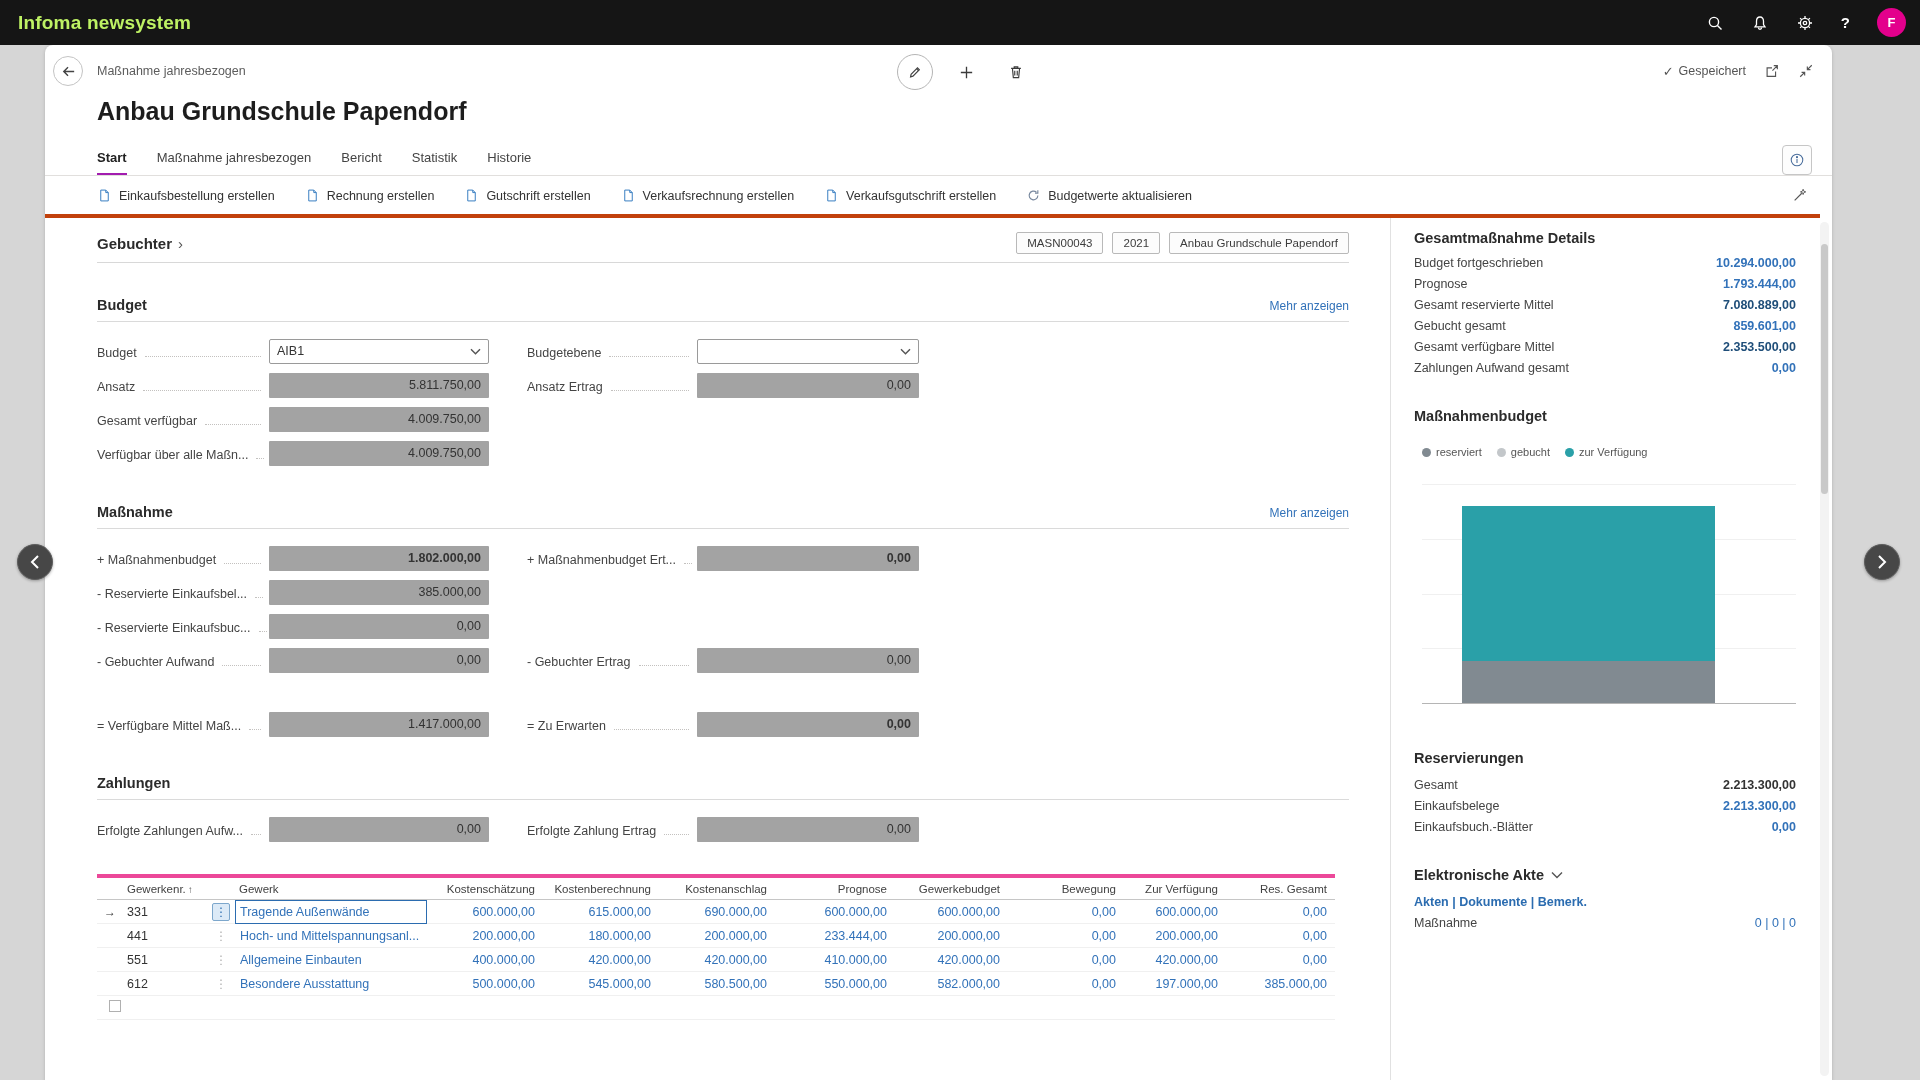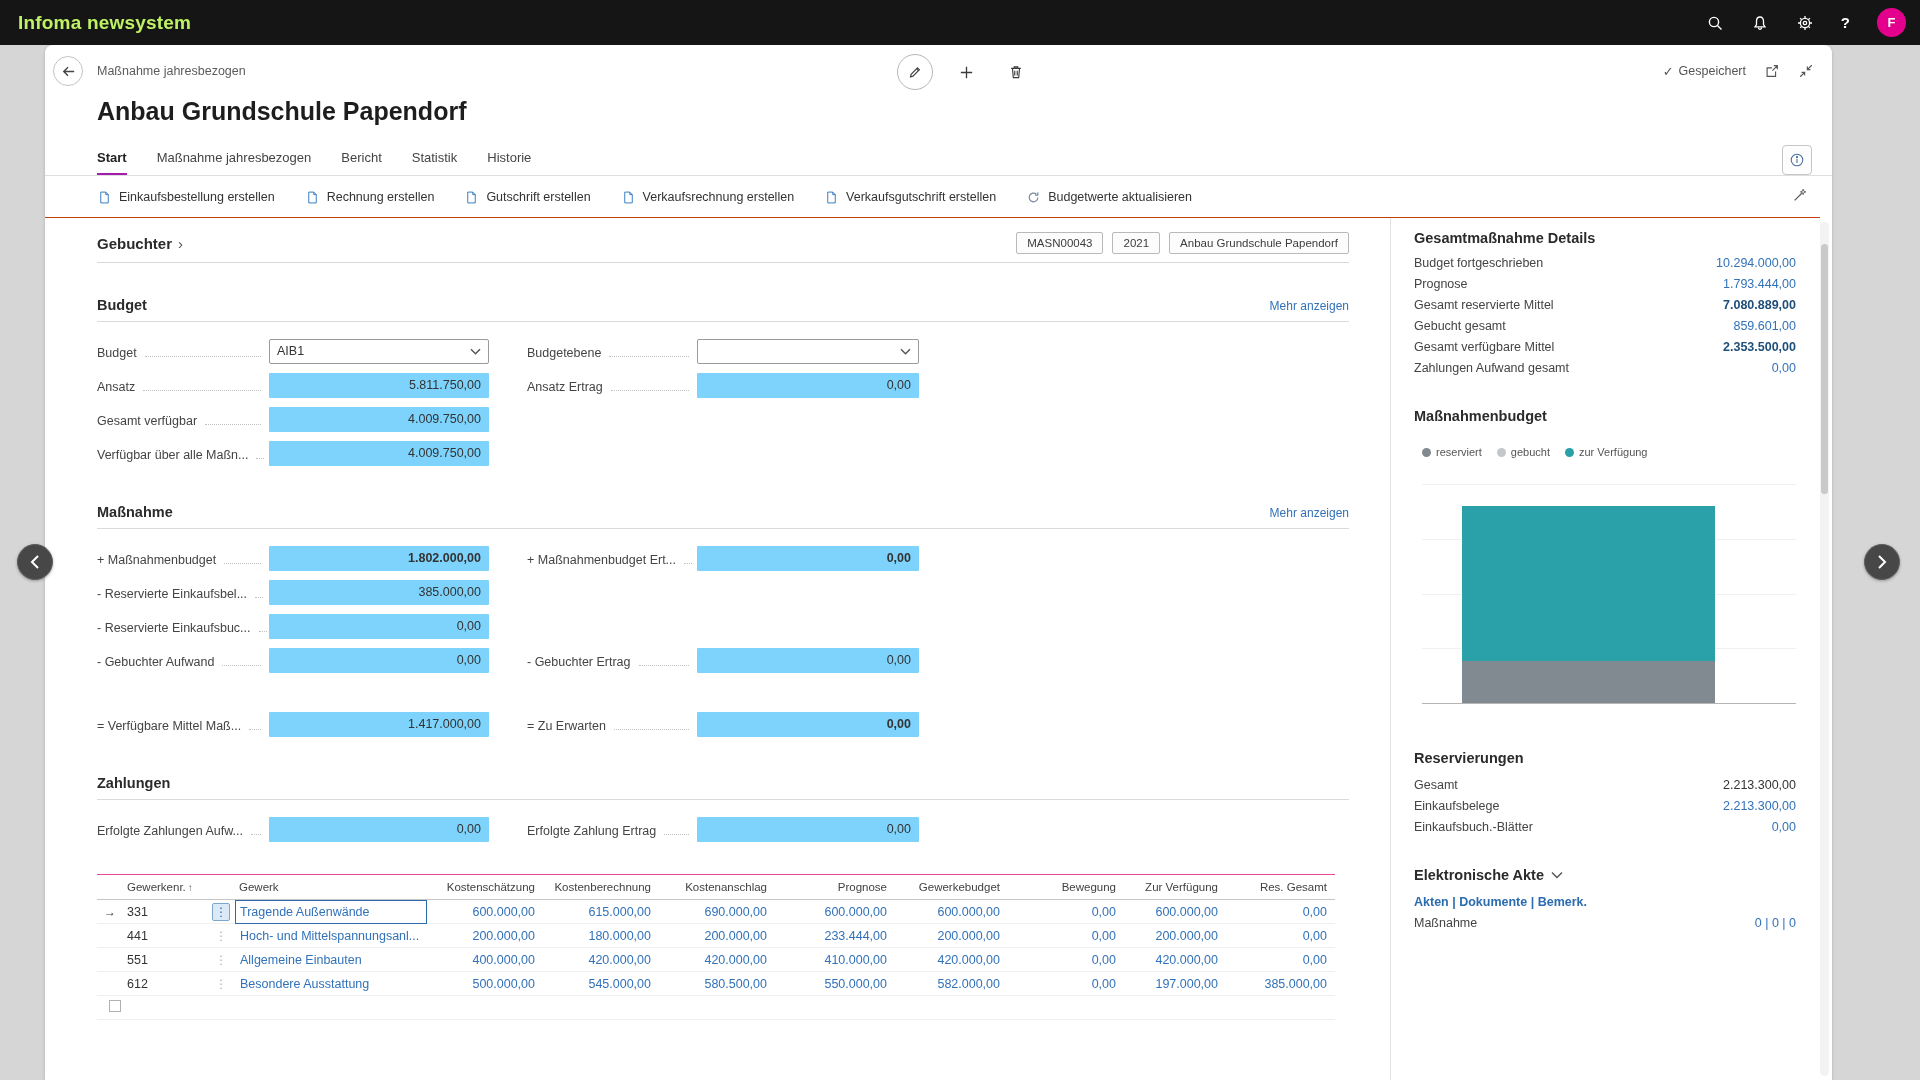--- a/index.html
+++ b/index.html
@@ -31,21 +31,21 @@
 
   .page-title { position:absolute; left:52px; top:52px; font-size:25px; font-weight:600; color:#1d1d1d; }
 
   
   .tabs-row { position:absolute; left:0; top:99px; right:0; height:32px; border-bottom:1px solid #e1dfdd; display:flex; align-items:stretch; gap:30px; padding-left:52px; }
   .tab { font-size:13px; color:#444; display:flex; align-items:center; cursor:pointer; border-bottom:2px solid transparent; padding-bottom:2px; }
   .tab.active { font-weight:bold; color:#222; border-bottom:2px solid #a21caf; }
   .info-btn { position:absolute; right:20px; top:100px; width:30px; height:30px; border:1px solid #c6c6c6; border-radius:4px; background:#fdfdfd; display:flex; align-items:center; justify-content:center; cursor:pointer; }
 
   
-  .action-bar { position:absolute; left:0; top:132px; right:12px; height:41px; border-bottom:1px solid #c2410c; display:flex; align-items:center; gap:30px; padding-left:52px; }
+  .action-bar { position:absolute; left:0; top:132px; right:12px; height:41px; border-bottom:4px solid #c2410c; display:flex; align-items:center; gap:30px; padding-left:52px; }
   .action { display:flex; align-items:center; gap:7px; font-size:12.5px; color:#333; cursor:pointer; }
   .personalize { position:absolute; right:24px; top:142px; cursor:pointer; }
 
   
   .content { position:absolute; left:0; top:173px; right:0; bottom:0; }
   .main { position:absolute; left:52px; top:0; width:1252px; bottom:0; overflow:hidden; }
   .vdiv { position:absolute; left:1345px; top:0; bottom:0; width:1px; background:#e1e1e1; }
   .factbox { position:absolute; left:1369px; width:382px; top:0; bottom:0; overflow:hidden; }
   .card-scrollbar { position:absolute; right:3px; top:4px; bottom:4px; width:9px; background:#f3f3f3; border-radius:5px; cursor:pointer; }
   .card-scrollbar .thumb { position:absolute; left:1px; right:1px; top:22px; height:250px; background:#c9c9c9; border-radius:4px; }
@@ -63,55 +63,55 @@
   .section-title { font-size:14.5px; font-weight:bold; color:#2b2b2b; }
   .more-link { margin-left:auto; font-size:12px; color:#3272b9; cursor:pointer; }
   .section-rule { border:0; border-top:1px solid #dadada; margin-top:8px; }
   .frows { margin-top:12px; }
   .frow { display:grid; grid-template-columns:172px 220px 38px 170px 222px; height:34px; align-items:center; }
   .frow.offset { margin-top:30px; }
   .flabel { display:flex; align-items:flex-end; font-size:12.5px; color:#444; padding-right:2px; height:17px; }
   .flabel .lbl { white-space:nowrap; }
   .flabel .dots { flex:1; border-bottom:1px dotted #c3c1bf; margin:0 6px 3px 8px; min-width:8px; }
   .fctl { height:25px; font-size:12.5px; display:flex; align-items:center; }
-  .fctl.ro { background:#7dd3fc; justify-content:flex-end; padding:0 8px; color:#333; cursor:default; border-radius:1px; }
+  .fctl.ro { background:#a3a3a3; justify-content:flex-end; padding:0 8px; color:#333; cursor:default; border-radius:1px; }
   .fctl.ro.bold { font-weight:bold; }
   .fctl.dd { background:#fff; border:1px solid #9a9a9a; border-radius:2px; padding:0 7px; justify-content:space-between; cursor:pointer; }
   .ddval { color:#333; }
 
   
   .part-caption { margin-top:40px; height:24px; width:1238px; display:flex; align-items:center; }
   .part-title { font-size:14.5px; font-weight:bold; color:#2b2b2b; cursor:pointer; }
   .part-sep { width:1px; height:17px; background:#c8c8c8; margin:0 16px; }
   .part-menu { font-size:12.5px; color:#444; cursor:pointer; }
   .part-caption .focus-wrap { margin-left:auto; cursor:pointer; }
 
   .gtable { margin-top:28px; width:1238px; font-size:12.5px; }
   .thead, .trow { display:grid; grid-template-columns:26px 86px 26px 192px 116px 116px 116px 120px 113px 116px 102px 109px; align-items:center; }
-  .thead { height:26px; border-top:1px solid #ec4899; border-bottom:1px solid #c6c6c6; font-size:11.5px; color:#424242; }
+  .thead { height:26px; border-top:4px solid #ec4899; border-bottom:1px solid #c6c6c6; font-size:11.5px; color:#424242; }
   .trow { height:24px; border-bottom:1px solid #f0f0f0; }
   .tc { overflow:hidden; white-space:nowrap; }
   .tc.num { text-align:right; padding-right:8px; }
   .tc.txt { padding-left:4px; }
   .hsort { font-size:10px; color:#555; margin-left:2px; }
   .cur-arrow { text-align:center; color:#333; font-size:12px; }
   .rowmenu { width:18px; height:18px; border:none; background:transparent; color:#b0b0b0; font-size:12px; line-height:16px; cursor:pointer; margin-left:3px; border-radius:2px; }
   .trow.selected .rowmenu { background:#dceaf7; border:1px solid #7da7cc; color:#2b6cb0; }
   .cell-link { color:#3272b9; text-decoration:none; cursor:pointer; }
   .gewerk-cell { height:24px; display:flex; align-items:center; padding-left:5px; }
   .trow.selected .gewerk-cell { box-shadow:inset 0 0 0 1px #2b6cb0; }
   .newrow-box { width:12px; height:12px; border:1px solid #b0b0b0; margin-left:12px; background:#fff; }
 
   
   .fb-title { font-size:14.5px; font-weight:bold; color:#2b2b2b; }
   .fb-title.mt { margin-top:12px; }
   .kv-rows { margin-top:6px; }
   .kv { height:21px; display:flex; align-items:center; font-size:12.5px; }
   .kv .k { color:#444; }
-  .kv .v { margin-left:auto; color:#3272b9; cursor:pointer; }
+  .kv .v { margin-left:auto; color:#3272b9; cursor:pointer;font-weight:bold; }
   .kv .v.strong { color:#1f4e79; font-weight:bold; }
   .kv .v.plain { color:#333; cursor:default; }
 
   .chart-title { margin-top:30px; }
   .legend { margin-top:22px; display:flex; align-items:center; gap:15px; padding-left:8px; height:12px; }
   .legend-item { display:flex; align-items:center; gap:5px; font-size:11px; color:#555; }
   .legend-dot { width:9px; height:9px; border-radius:50%; display:inline-block; }
   .chart { margin-top:26px; display:flex; }
   .yaxis { width:38px; position:relative; height:220px; }
   .ytick { position:absolute; right:2px; transform:translateY(-50%); font-size:10.5px; color:#666; white-space:nowrap; }

